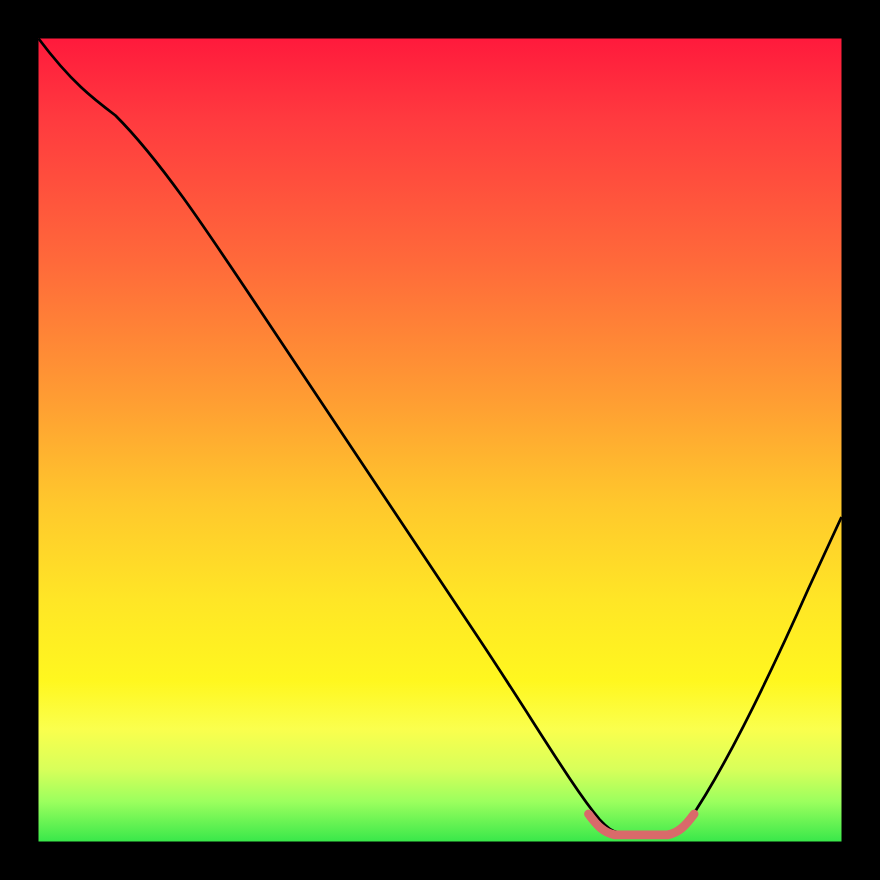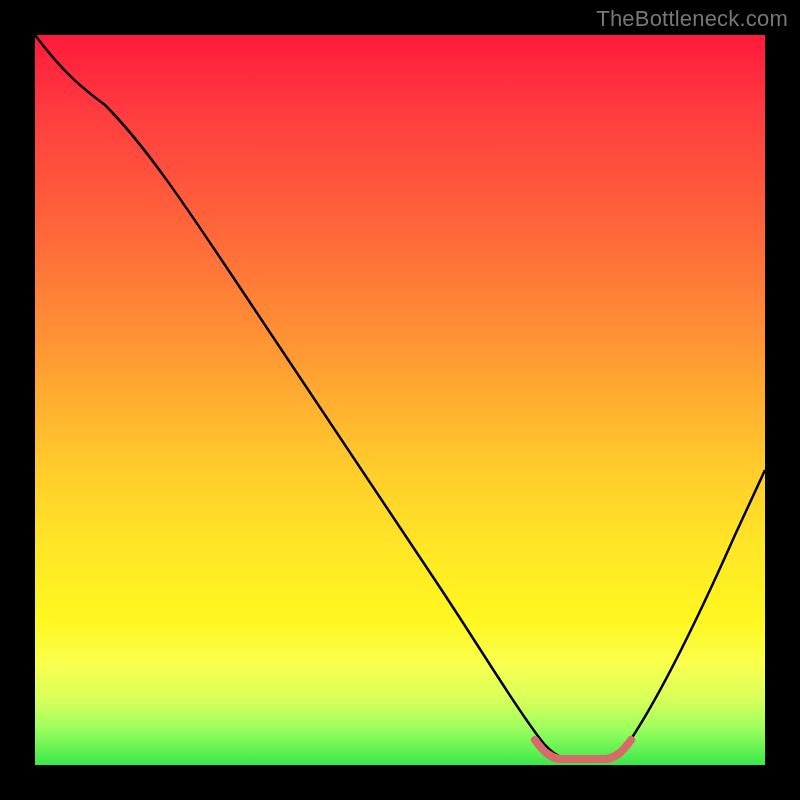--- a/index.html
+++ b/index.html
@@ -79,15 +79,14 @@
              C 578 723, 584 720, 590 713
              C 620 670, 660 590, 700 500
              L 730 435"></path>
 
     <path fill="none" stroke="#d96a6a" stroke-width="8" stroke-linecap="round" d="M 500 705
              C 508 716, 514 722, 524 724
              L 572 724
              C 582 722, 588 716, 596 705"></path>
   </svg>
 
-  <div class="watermark">TheBottleneck.com</div>
 
 </div>
 
 </body></html>

